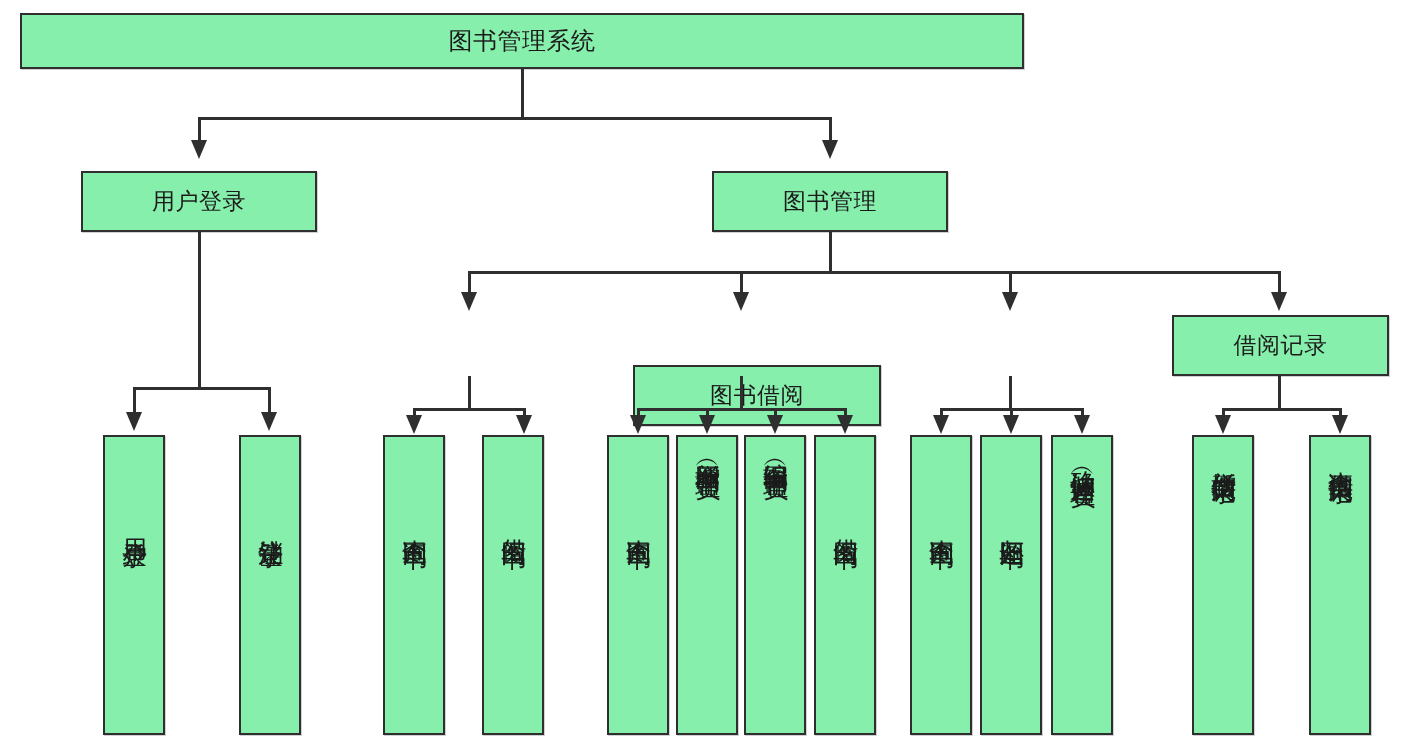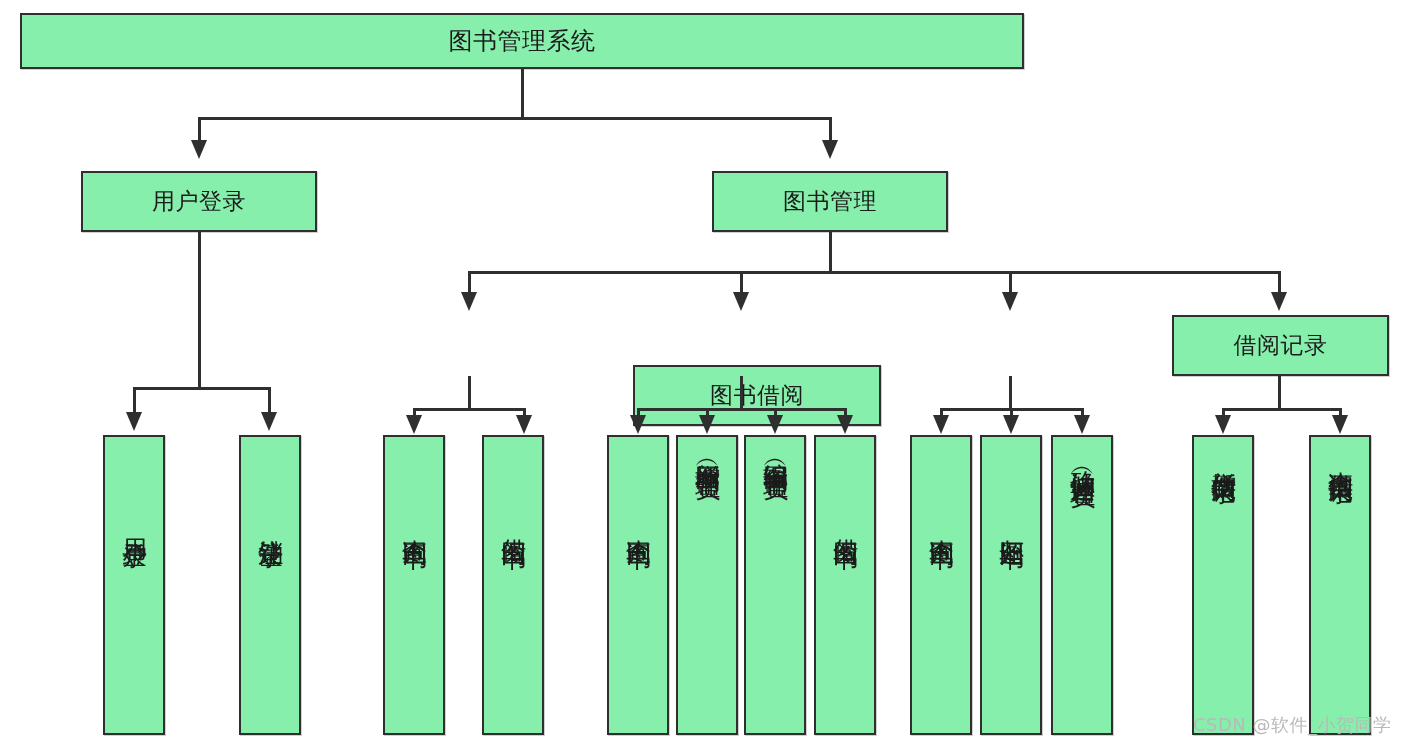--- a/index.html
+++ b/index.html
@@ -197,15 +197,14 @@
     <span class="lbl">确认归还（管理员）</span>
   </div>
 
   <div class="node leaf tall2" style="left:1192px;top:435px;width:62px;height:300px;">
     <span class="lbl">新增借阅记录</span>
   </div>
   <div class="node leaf tall2" style="left:1309px;top:435px;width:62px;height:300px;">
     <span class="lbl">查询借阅记录</span>
   </div>
 
-  <div id="watermark">CSDN @软件_小贺同学</div>
 
 </div>
 
 </body></html>

